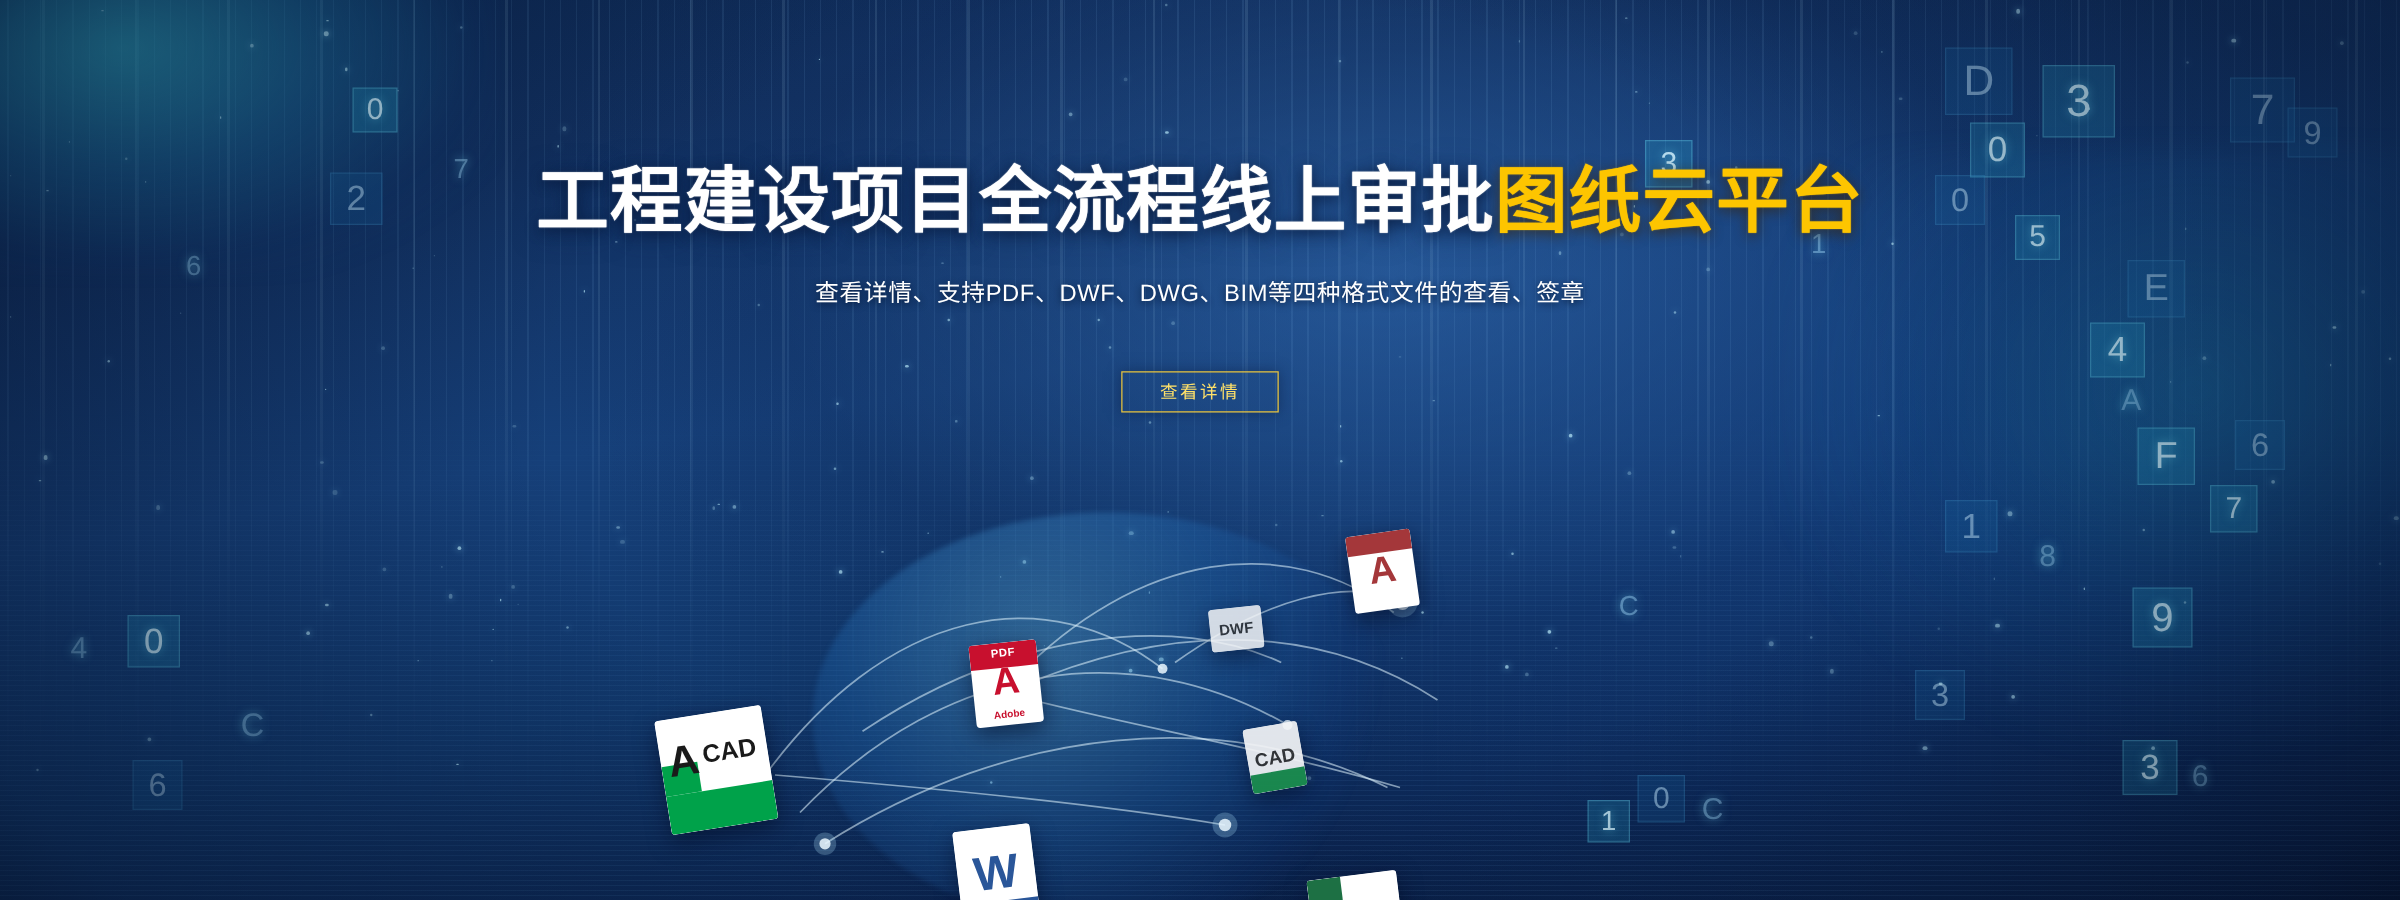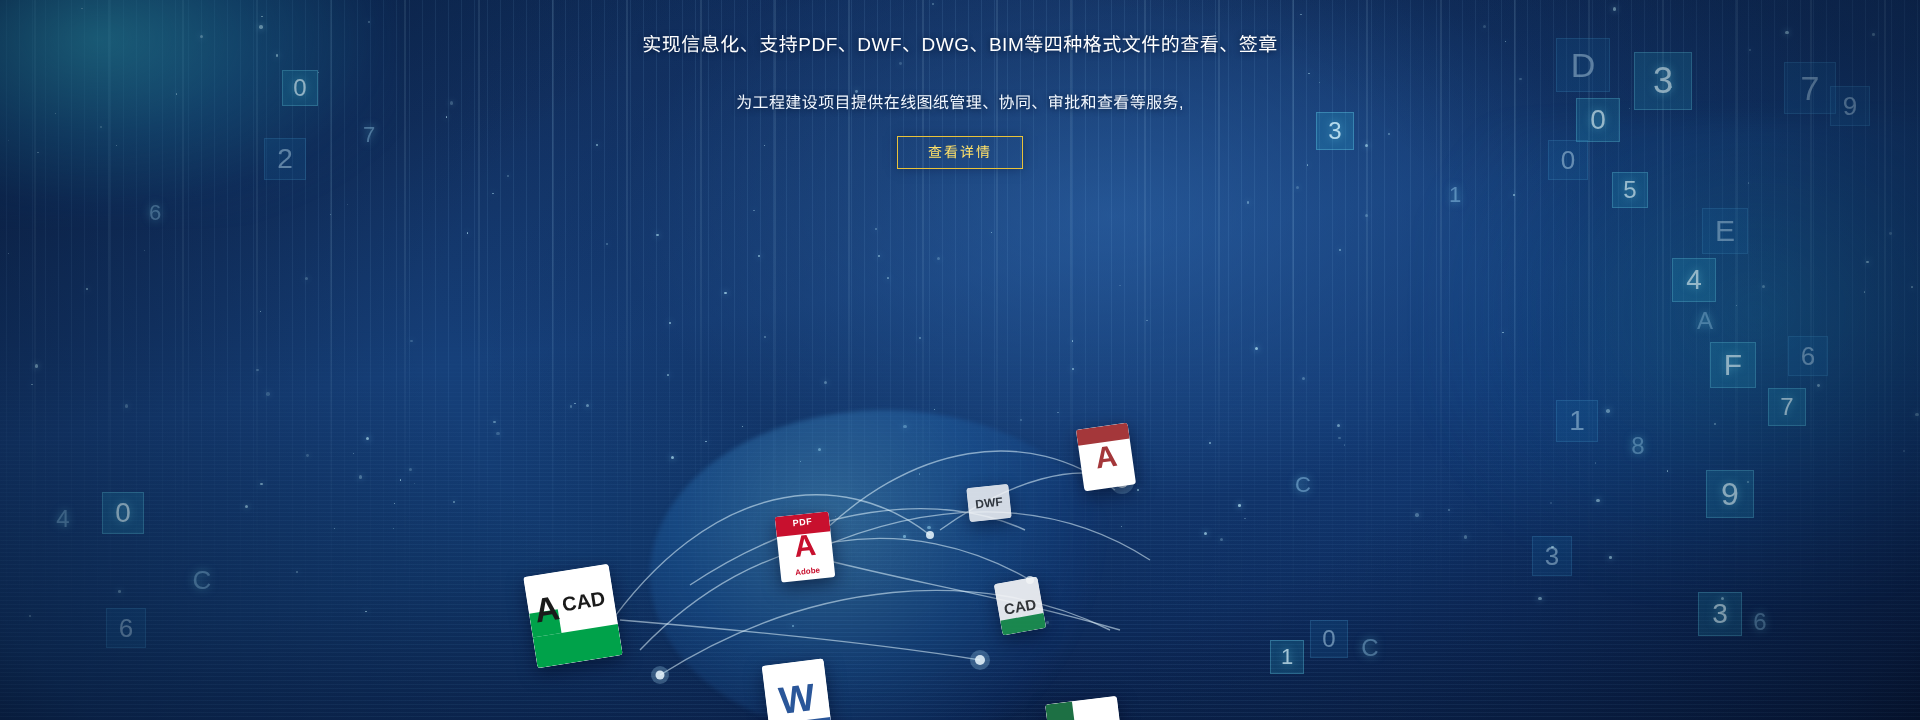--- a/index.html
+++ b/index.html
@@ -525,24 +525,24 @@
       <div class="dwg-letter">CAD</div>
     </div>
 
     <div class="fileicon ic-dwg3">
       <div class="dwg-body"></div>
       <div class="dwg-letter" style="font-size:12px;">DWF</div>
     </div>
   </div>
 
   <div class="content">
-
-    <p class="subline">实现信息化、支持PDF、DWF、DWG、BIM等四种格式文件的查看、签章</p>
+    <h1 class="headline"><span>工程建设项目全流程线上审批</span><span class="accent">图纸云平台</span></h1>
+
+    <p class="subline">查看详情、支持PDF、DWF、DWG、BIM等四种格式文件的查看、签章</p>
 
     <div class="desc">
-      <span class="line">为工程建设项目提供在线图纸管理、协同、审批和查看等服务,</span>
     </div>
 
     <div class="cta-wrap">
       <a href="#" class="cta">查看详情</a>
     </div>
   </div>
 </div>
 
 </body></html>

